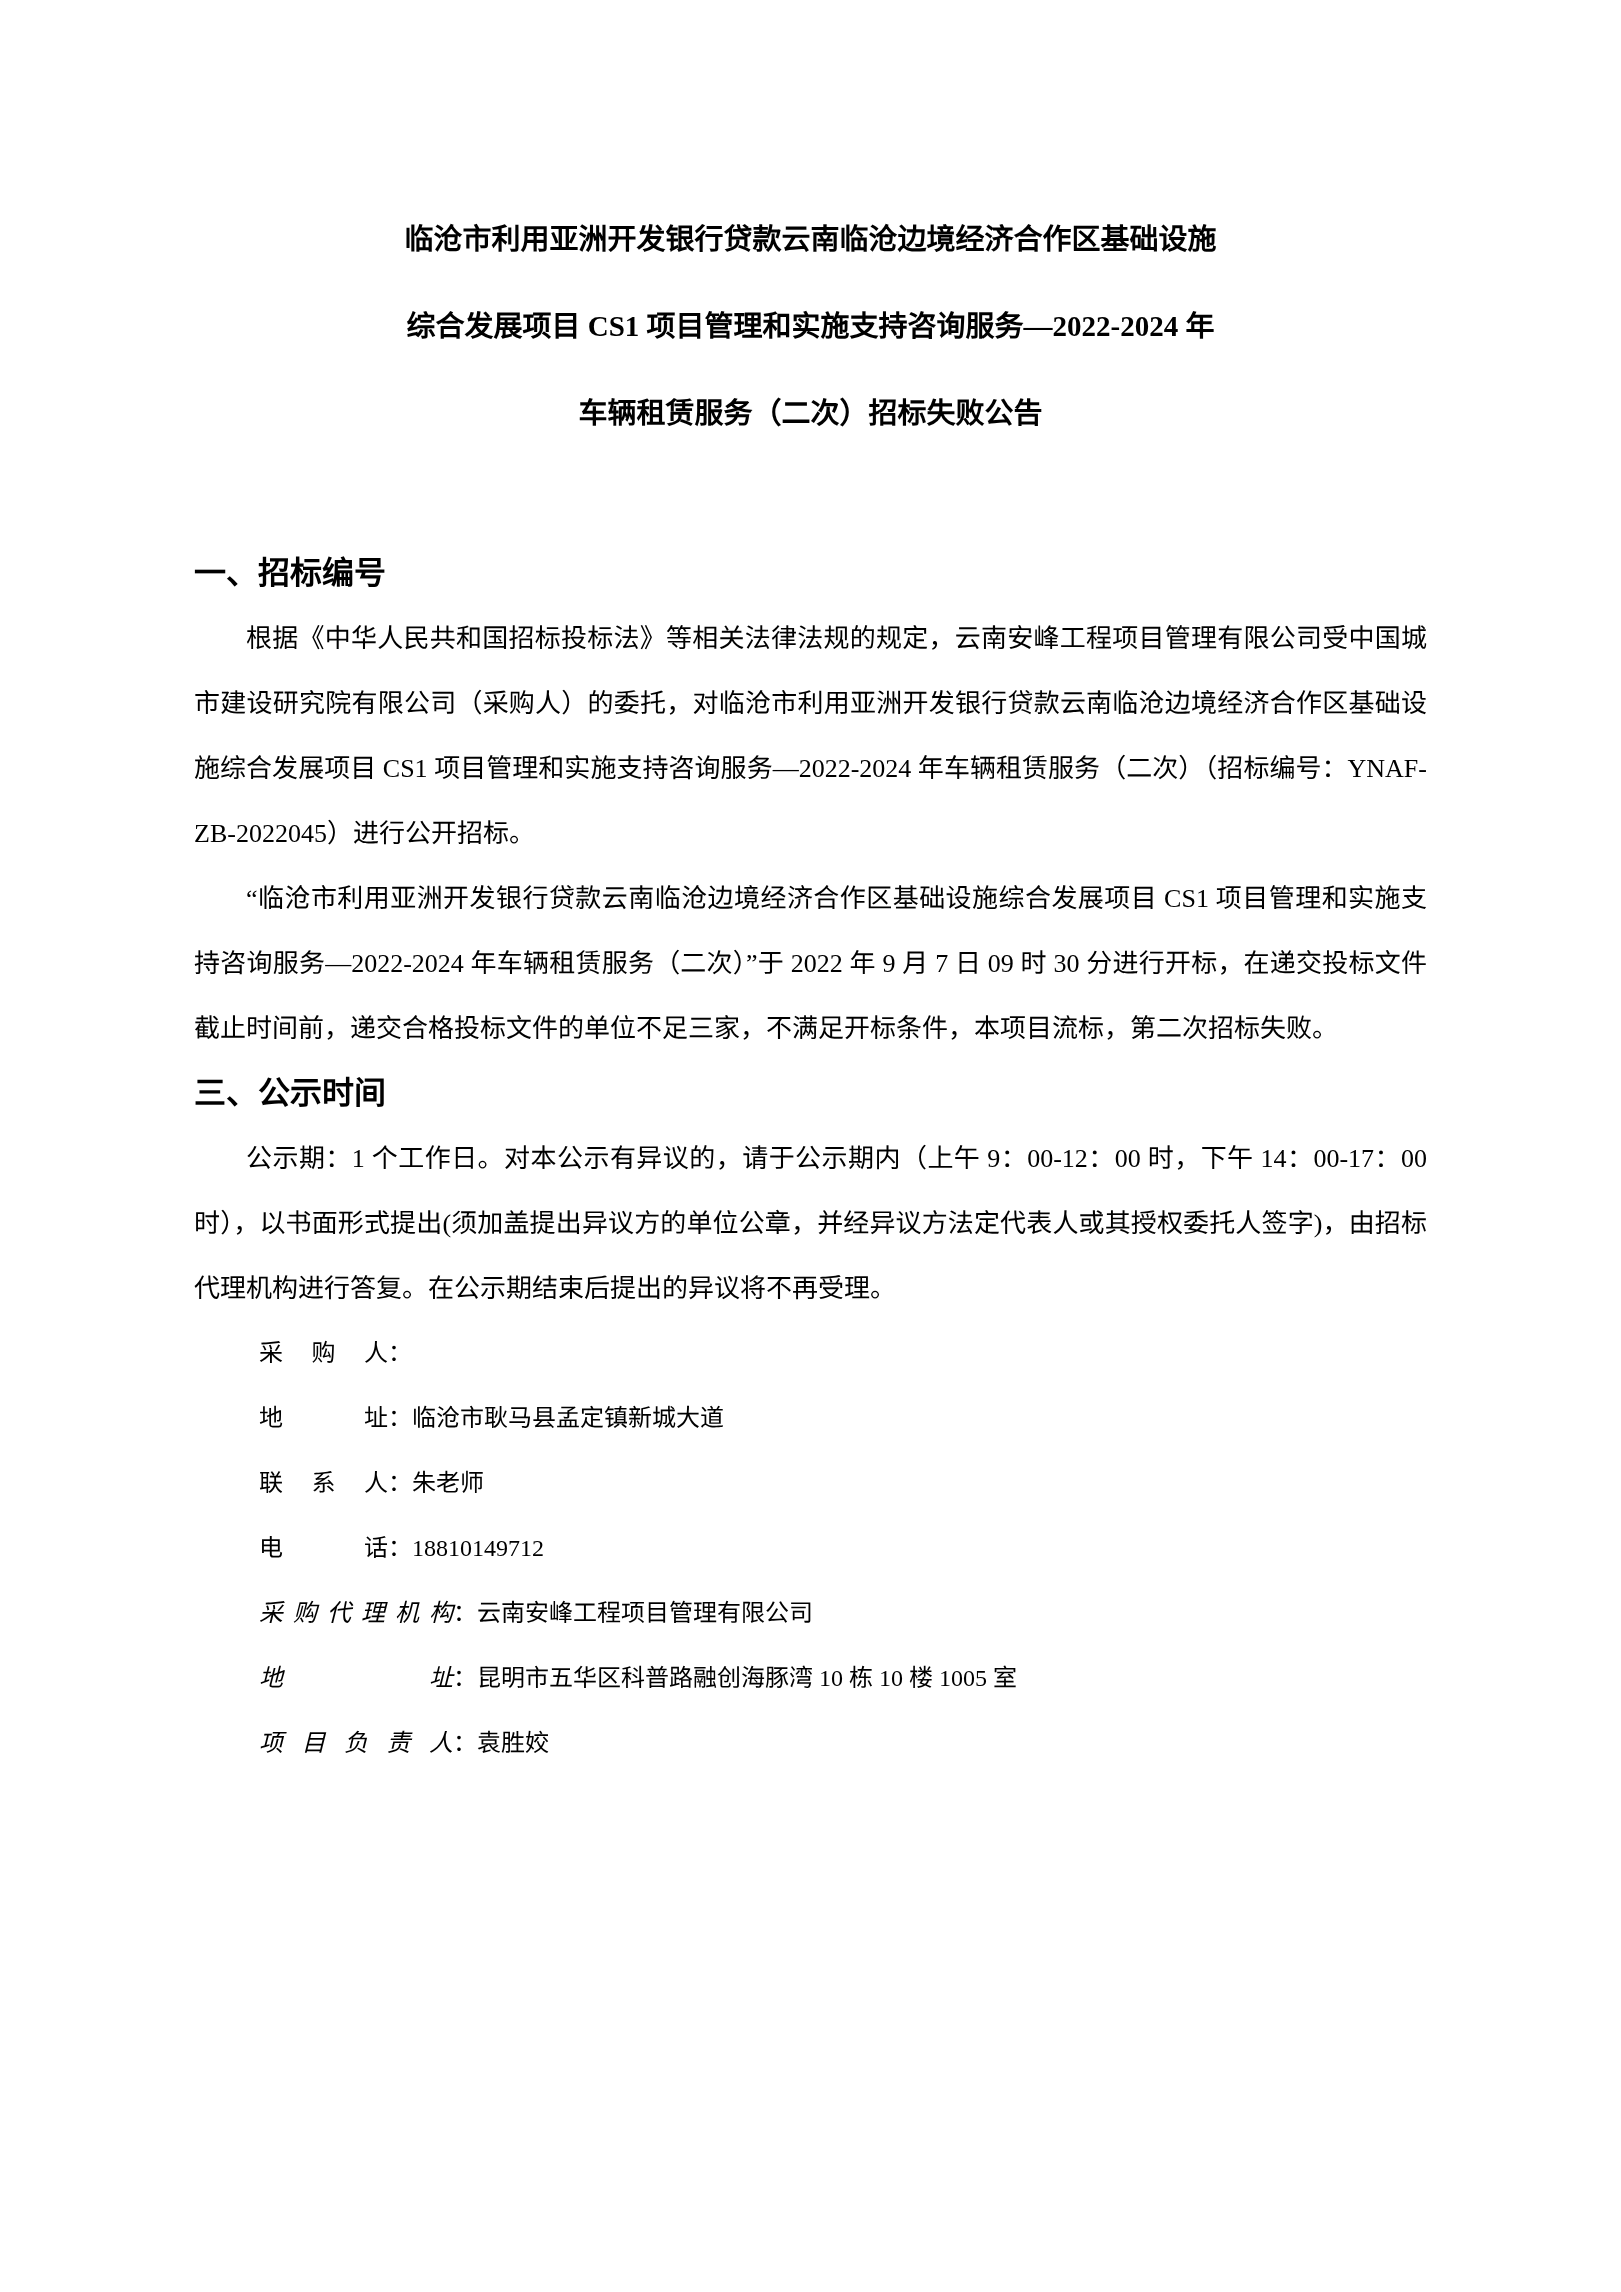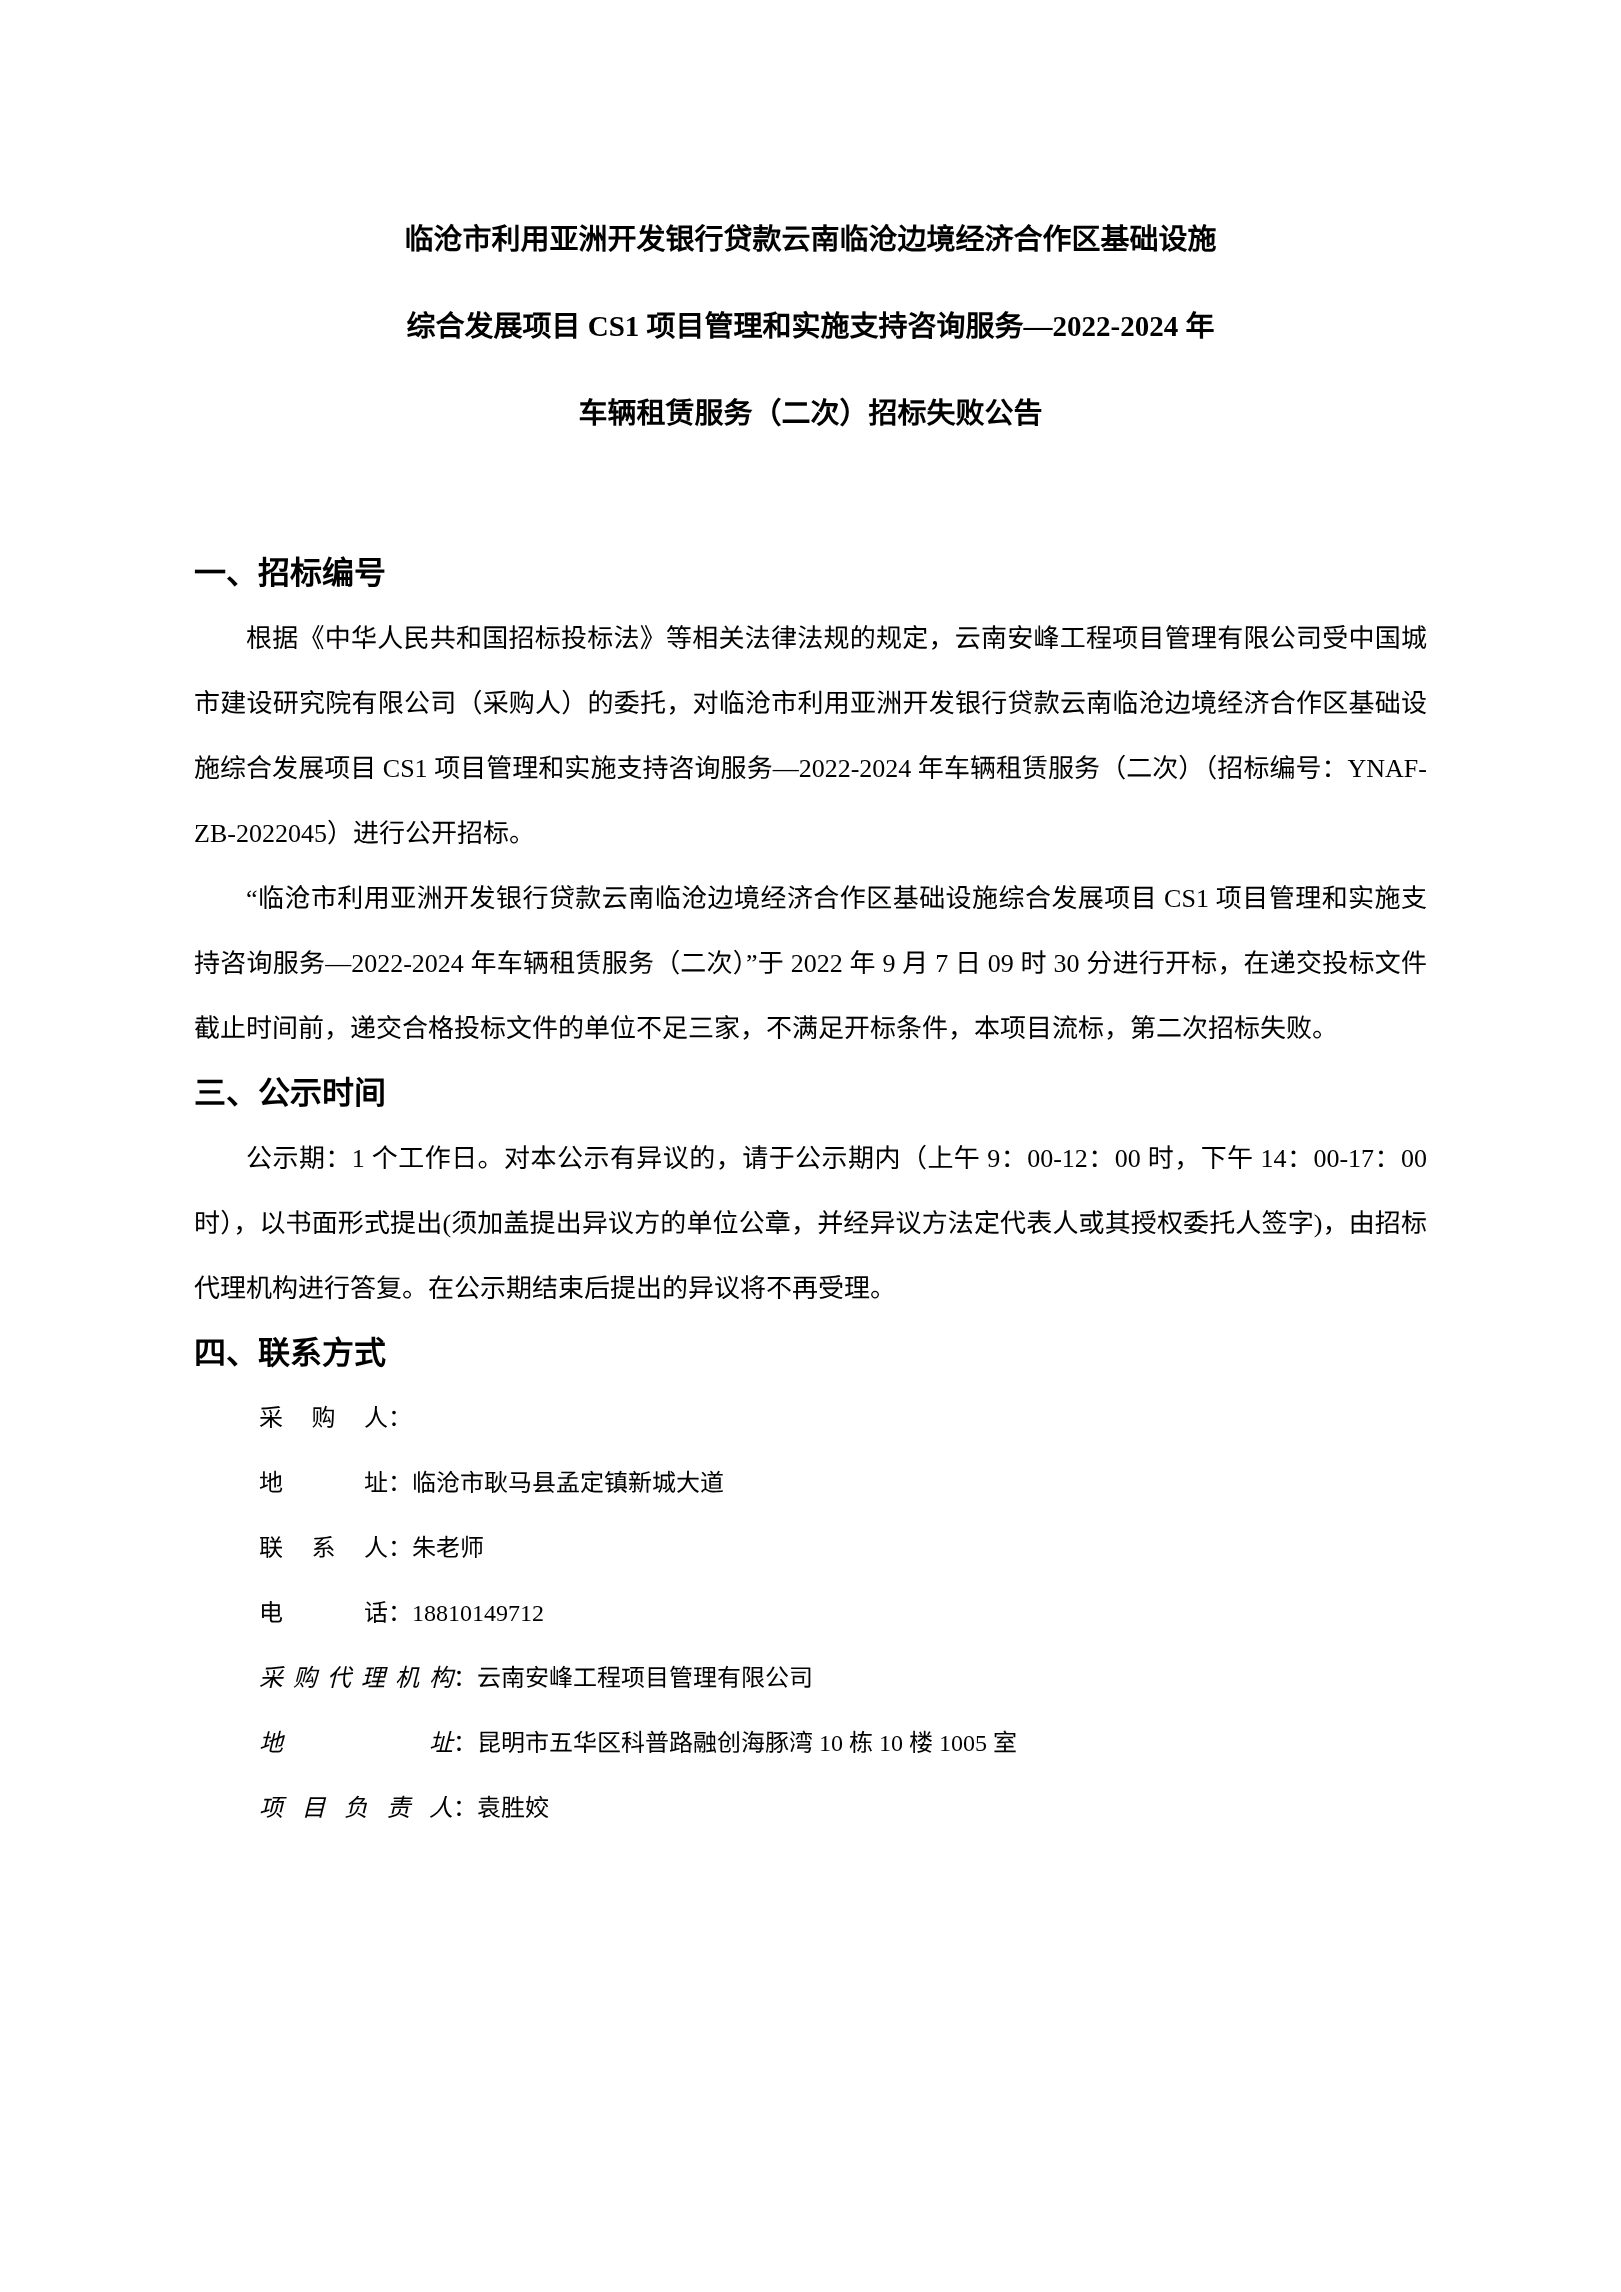--- a/index.html
+++ b/index.html
@@ -75,21 +75,20 @@
   </h1>
 
   <h2 class="sec-heading">一、招标编号</h2>
   <p class="para">根据《中华人民共和国招标投标法》等相关法律法规的规定，云南安峰工程项目管理有限公司受中国城市建设研究院有限公司（采购人）的委托，对临沧市利用亚洲开发银行贷款云南临沧边境经济合作区基础设施综合发展项目 CS1 项目管理和实施支持咨询服务—2022-2024 年车辆租赁服务（二次）（招标编号：YNAF-ZB-2022045）进行公开招标。</p>
 
   <p class="para">“临沧市利用亚洲开发银行贷款云南临沧边境经济合作区基础设施综合发展项目 CS1 项目管理和实施支持咨询服务—2022-2024 年车辆租赁服务（二次）”于 2022 年 9 月 7 日 09 时 30 分进行开标，在递交投标文件截止时间前，递交合格投标文件的单位不足三家，不满足开标条件，本项目流标，第二次招标失败。</p>
 
   <h2 class="sec-heading">三、公示时间</h2>
   <p class="para">公示期：1 个工作日。对本公示有异议的，请于公示期内（上午 9：00-12：00 时，下午 14：00-17：00 时），以书面形式提出(须加盖提出异议方的单位公章，并经异议方法定代表人或其授权委托人签字)，由招标代理机构进行答复。在公示期结束后提出的异议将不再受理。</p>
 
-  <h2 class="sec-heading">四、联系方式</h2>
 
   <div class="contact">
     <div class="crow">
       <span class="lbl w4">采购人</span>
         <span class="colon">：</span>
     </div>
     <div class="crow">
       <span class="lbl w4">地址</span>
         <span class="colon">：</span>
         <span class="val">临沧市耿马县孟定镇新城大道</span>

